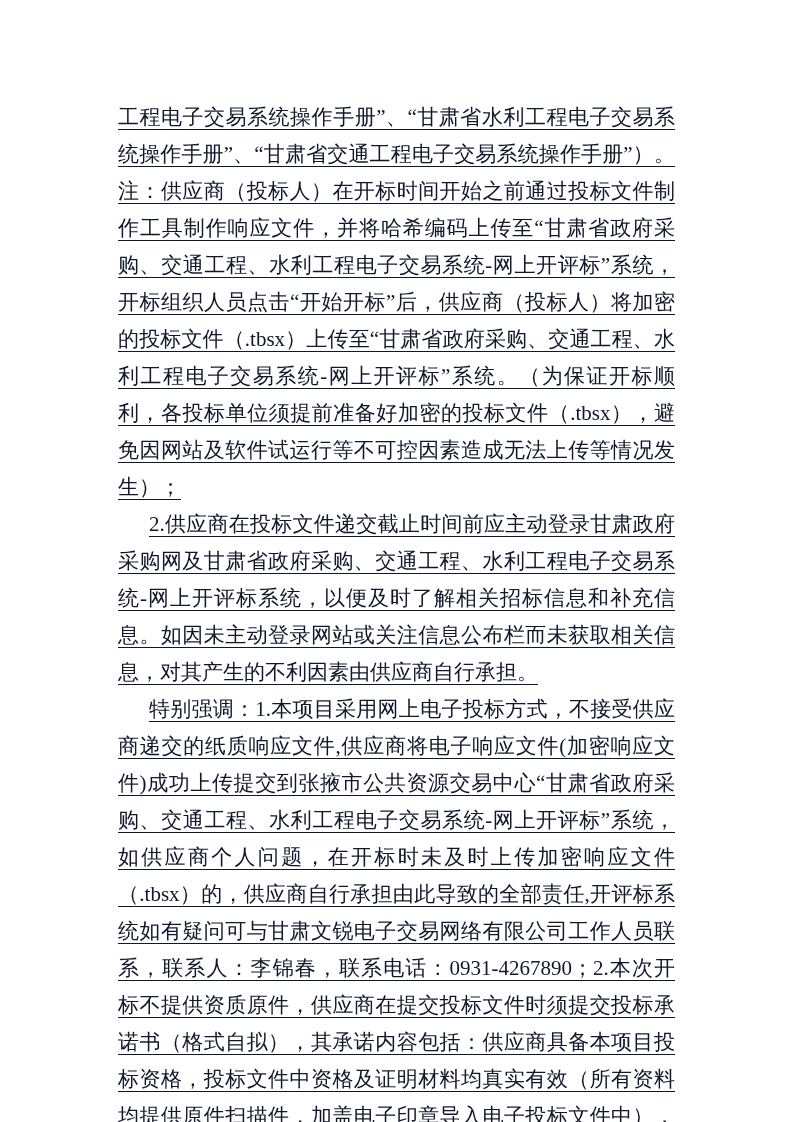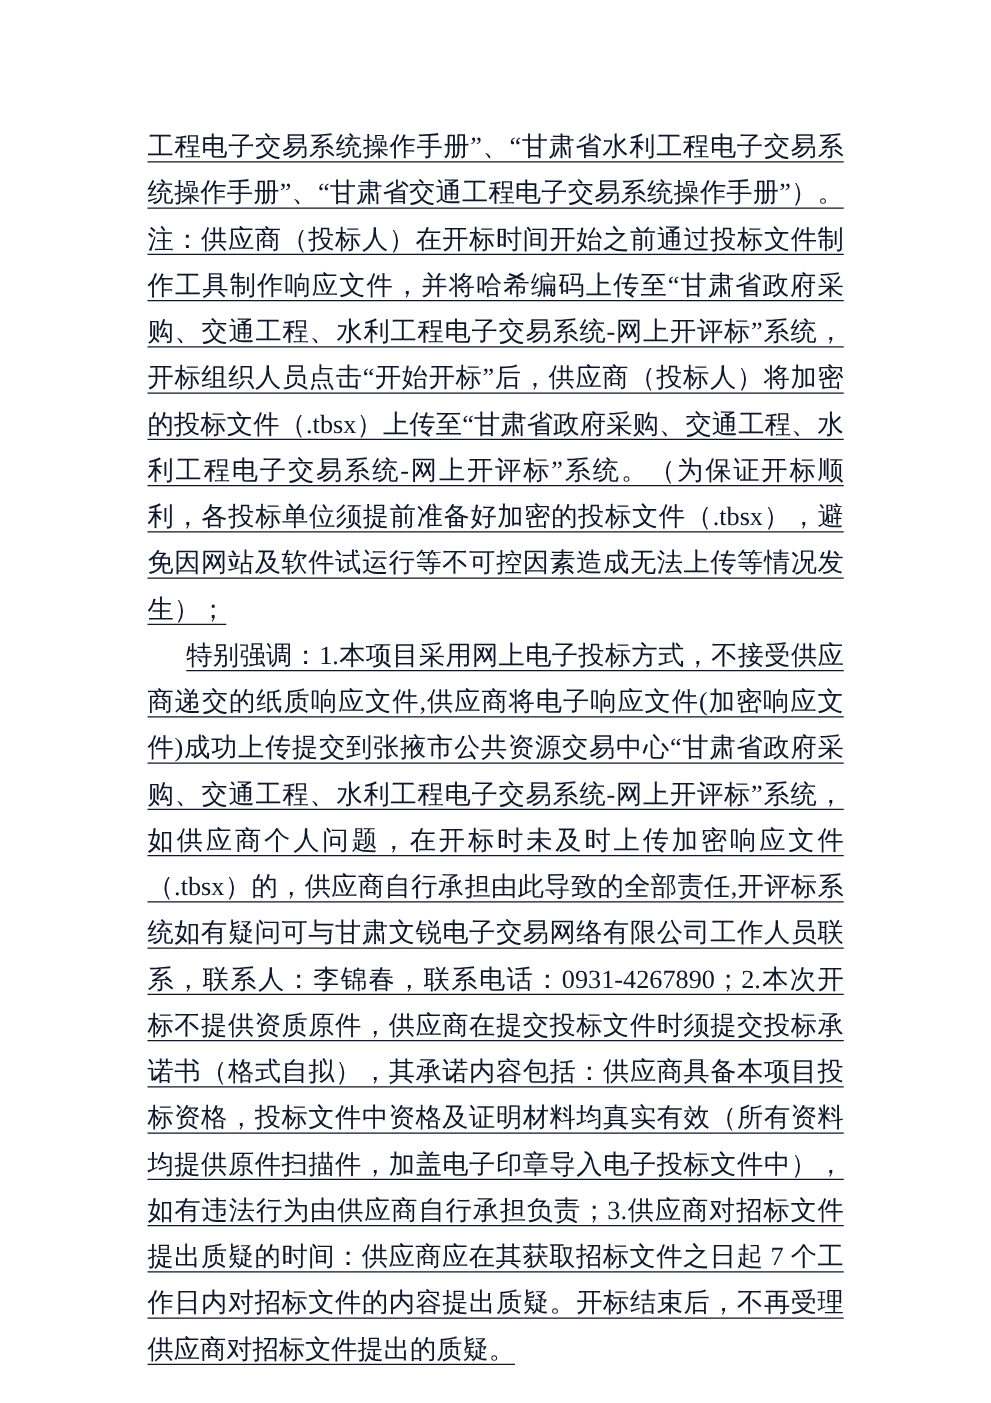--- a/index.html
+++ b/index.html
@@ -37,15 +37,16 @@
   .para.indent {
     text-indent: 31px;
   }
 </style>
 </head>
 <body>
 
 <div class="page">
   <div class="doc-content">
     <p class="para">工程电子交易系统操作手册”、“甘肃省水利工程电子交易系统操作手册”、“甘肃省交通工程电子交易系统操作手册”）。注：供应商（投标人）在开标时间开始之前通过投标文件制作工具制作响应文件，并将哈希编码上传至“甘肃省政府采购、交通工程、水利工程电子交易系统-网上开评标”系统，开标组织人员点击“开始开标”后，供应商（投标人）将加密的投标文件（.tbsx）上传至“甘肃省政府采购、交通工程、水利工程电子交易系统-网上开评标”系统。（为保证开标顺利，各投标单位须提前准备好加密的投标文件（.tbsx），避免因网站及软件试运行等不可控因素造成无法上传等情况发生）；</p>
+    <p class="para indent">2.供应商在投标文件递交截止时间前应主动登录甘肃政府采购网及甘肃省政府采购、交通工程、水利工程电子交易系统-网上开评标系统，以便及时了解相关招标信息和补充信息。如因未主动登录网站或关注信息公布栏而未获取相关信息，对其产生的不利因素由供应商自行承担。</p>
     <p class="para indent">特别强调：1.本项目采用网上电子投标方式，不接受供应商递交的纸质响应文件,供应商将电子响应文件(加密响应文件)成功上传提交到张掖市公共资源交易中心“甘肃省政府采购、交通工程、水利工程电子交易系统-网上开评标”系统，如供应商个人问题，在开标时未及时上传加密响应文件（.tbsx）的，供应商自行承担由此导致的全部责任,开评标系统如有疑问可与甘肃文锐电子交易网络有限公司工作人员联系，联系人：李锦春，联系电话：0931-4267890；2.本次开标不提供资质原件，供应商在提交投标文件时须提交投标承诺书（格式自拟），其承诺内容包括：供应商具备本项目投标资格，投标文件中资格及证明材料均真实有效（所有资料均提供原件扫描件，加盖电子印章导入电子投标文件中），如有违法行为由供应商自行承担负责；3.供应商对招标文件提出质疑的时间：供应商应在其获取招标文件之日起 7 个工作日内对招标文件的内容提出质疑。开标结束后，不再受理供应商对招标文件提出的质疑。</p>
   </div>
 </div>
 
 </body></html>

